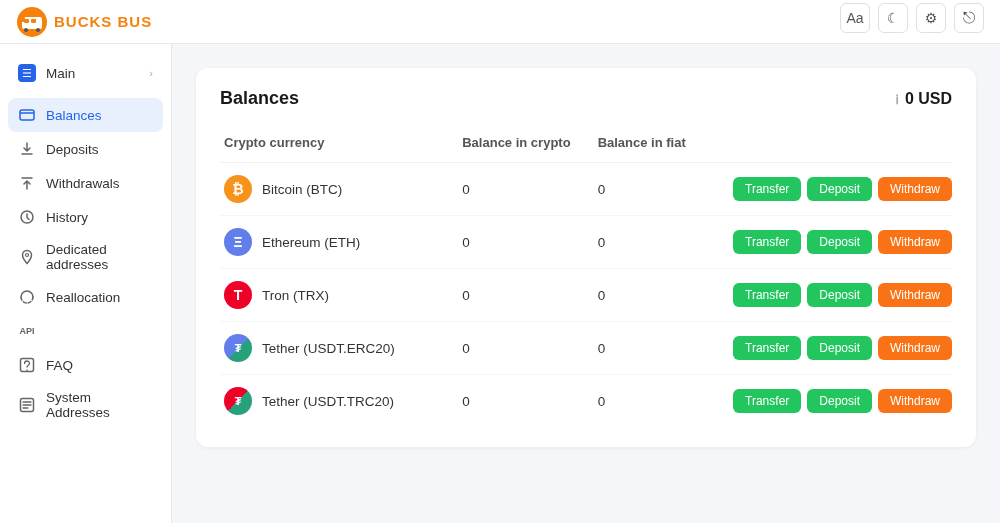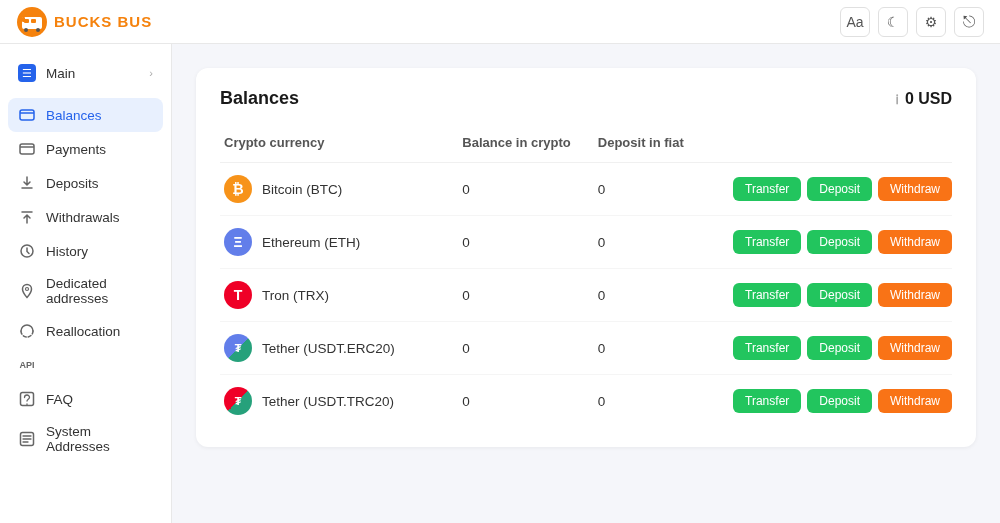--- a/index.html
+++ b/index.html
@@ -1,19 +1,19 @@
 <!DOCTYPE html>
 <html><head>
   <meta charset="utf-8">
   <style>
     * { box-sizing: border-box; margin: 0; padding: 0; }
     body { font-family: -apple-system, BlinkMacSystemFont, 'Segoe UI', sans-serif; background: #f5f6fa; display: flex; flex-direction: column; height: 523px; overflow: hidden; }
 
     
-    .topbar { display: flex; align-items: center; justify-content: space-between; background: #fff; border-bottom: 1px solid #e8e8e8; padding: 3px 16px; height: 44px; flex-shrink: 0; }
+    .topbar { display: flex; justify-content: space-between; background: #fff; border-bottom: 1px solid #e8e8e8; padding: 3px 16px; height: 44px; flex-shrink: 0; }
     .logo { display: flex; align-items: center; gap: 6px; }
     .logo-icon { width: 32px; height: 32px; }
     .logo-text { color: #f5820d; font-weight: 700; font-size: 15px; letter-spacing: 1px; }
     .topbar-actions { display: flex; gap: 8px; }
     .topbar-btn { width: 30px; height: 30px; border: 1px solid #e0e0e0; border-radius: 6px; background: #fff; cursor: pointer; display: flex; align-items: center; justify-content: center; font-size: 14px; color: #555; }
 
     
     .layout { display: flex; flex: 1; overflow: hidden; }
 
     
@@ -102,29 +102,20 @@
           <svg width="16" height="16" viewBox="0 0 16 16" fill="none">
               <rect x="1" y="3" width="14" height="10" rx="2" stroke="#2563eb" stroke-width="1.5"></rect>
               <path d="M1 6h14" stroke="#2563eb" stroke-width="1.5"></path>
             </svg>
         </span>
         <span>Balances</span>
       </div>
       <div class="sidebar-item">
         <span class="icon">
           <svg width="16" height="16" viewBox="0 0 16 16" fill="none">
-              <rect x="1" y="3" width="14" height="10" rx="2" stroke="#666" stroke-width="1.5"></rect>
-              <path d="M1 6h14" stroke="#666" stroke-width="1.5"></path>
-            </svg>
-        </span>
-        <span>Payments</span>
-      </div>
-      <div class="sidebar-item">
-        <span class="icon">
-          <svg width="16" height="16" viewBox="0 0 16 16" fill="none">
               <path d="M8 2v8M5 7l3 3 3-3M3 13h10" stroke="#666" stroke-width="1.5" stroke-linecap="round"></path>
             </svg>
         </span>
         <span>Deposits</span>
       </div>
       <div class="sidebar-item">
         <span class="icon">
           <svg width="16" height="16" viewBox="0 0 16 16" fill="none">
               <path d="M8 14V6M5 9l3-3 3 3M3 3h10" stroke="#666" stroke-width="1.5" stroke-linecap="round"></path>
             </svg>
@@ -191,21 +182,21 @@
           <span class="info-icon">ℹ</span>
           <span>0 USD</span>
         </div>
       </div>
 
       <table class="table">
         <thead>
           <tr>
             <th style="width:35%">Crypto currency</th>
             <th style="width:20%">Balance in crypto</th>
-            <th style="width:20%">Deposit in fiat</th>
+            <th style="width:20%">Balance in fiat</th>
             <th style="width:25%"></th>
           </tr>
         </thead>
         <tbody>
 
           <tr>
             <td>
               <div class="currency-cell">
                 <div class="currency-icon btc-icon">₿</div>
                 <span>Bitcoin (BTC)</span>

